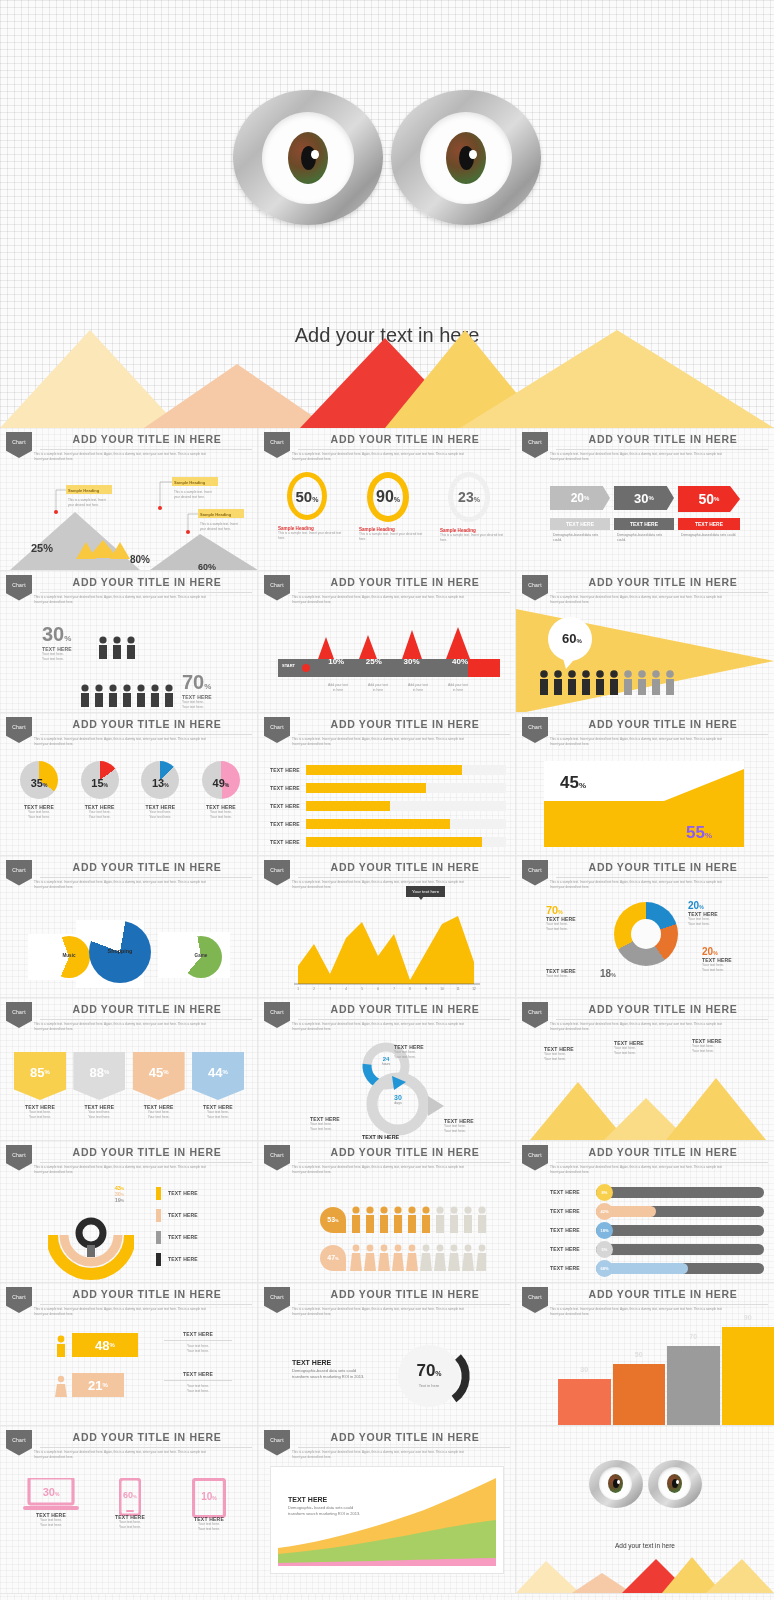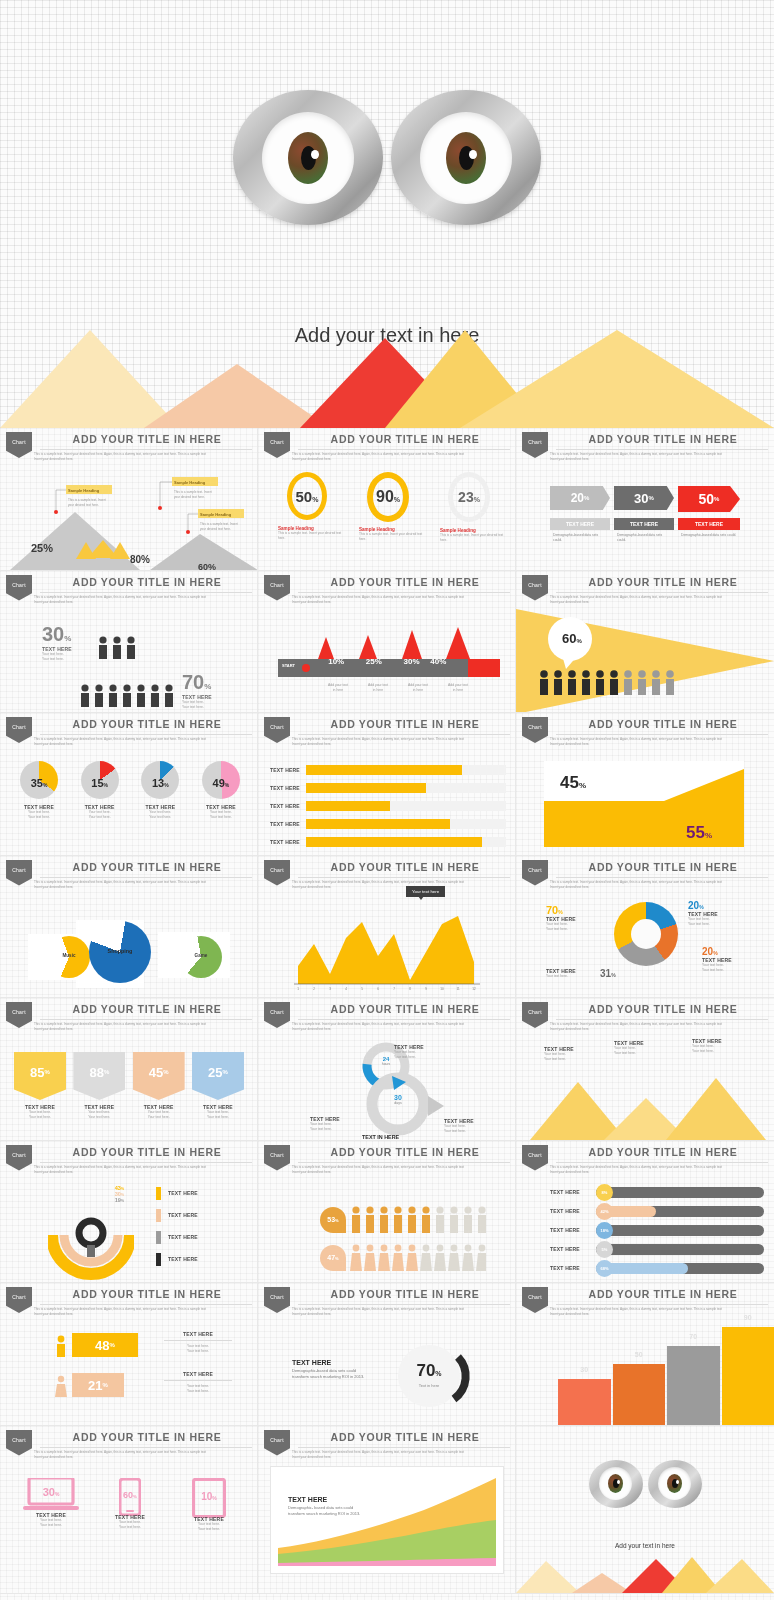--- a/index.html
+++ b/index.html
@@ -290,21 +290,21 @@
       <polygon points="190,32 206,41 190,50" fill="#4A4A4A"></polygon>
       <rect x="190" y="32" width="32" height="18" fill="#EE2D24"></rect>
       <circle cx="28" cy="41" r="4" fill="#EE2D24"></circle>
     </svg>
     <div style="position:absolute;left:24px;top:92px;font-size:4px;font-weight:bold;color:#fff">START</div>
     <div style="position:absolute;left:20px;top:86px;width:190px;display:flex">
       <div style="width:46px"></div>
       <div style="width:44px;text-align:center;color:#fff;font-size:8px;font-weight:bold">10%</div>
       <div style="width:44px;text-align:center;color:#fff;font-size:8px;font-weight:bold">25%</div>
       <div style="width:44px;text-align:center;color:#fff;font-size:8px;font-weight:bold">30%</div>
-      <div style="width:44px;text-align:left;color:#fff;font-size:8px;font-weight:bold">40%</div>
+      <div style="width:44px;text-align:right;color:#fff;font-size:8px;font-weight:bold">40%</div>
     </div>
     <div style="position:absolute;left:20px;top:112px;width:200px;display:flex">
       <div style="width:44px"></div>
       <div style="width:44px;text-align:center">
             <div class="tt">Add your text</div>
             <div class="tt">in here</div>
           </div>
       <div style="width:44px;text-align:center">
             <div class="tt">Add your text</div>
             <div class="tt">in here</div>
@@ -461,21 +461,21 @@
     <div class="s-rule"></div>
     <div class="s-body">
       <div>This is a sample text.  Insert your desired text here. Again, this is a dummy text, enter your own text here. This is a sample text</div>
           <div>Insert your desired text here.</div>
     </div>
     <svg style="position:absolute;left:28px;top:48px" width="200" height="86">
       <rect x="0" y="0" width="200" height="86" fill="#ffffff"></rect>
       <path d="M0,40 L0,86 L200,86 L200,8 L120,40 Z" fill="#FBBC04"></path>
     </svg>
     <div style="position:absolute;left:44px;top:60px;font-size:17px;font-weight:bold;color:#2a2a2a"><span>45</span><small style="font-size:8px">%</small></div>
-    <div style="position:absolute;left:170px;top:110px;font-size:17px;font-weight:bold;color:#701a75"><span>55</span><small style="font-size:8px">%</small></div>
+    <div style="position:absolute;left:170px;top:110px;font-size:17px;font-weight:bold;color:#8b5cf6"><span>55</span><small style="font-size:8px">%</small></div>
   </div>
 </div>
 
 <div class="row">
 
   <div class="slide">
     <div class="grid-bg"></div>
     <div class="badge">Chart</div>
     <div class="s-title">ADD YOUR TITLE IN HERE</div>
     <div class="s-rule"></div>
@@ -546,21 +546,21 @@
     <div style="position:absolute;left:186px;top:90px">
       <div style="font-size:10px;font-weight:bold;color:#E8732A"><span>20</span><small style="font-size:5px">%</small></div>
       <div class="th">TEXT HERE</div>
       <div class="tt">Your text here.</div>
           <div class="tt">Your text here.</div>
     </div>
     <div style="position:absolute;left:30px;top:112px">
       <div class="th">TEXT HERE</div>
       <div class="tt">Your text here.</div>
     </div>
-    <div style="position:absolute;left:84px;top:112px;font-size:10px;font-weight:bold;color:#6a6a6a"><span>31</span><small style="font-size:5px">%</small></div>
+    <div style="position:absolute;left:84px;top:112px;font-size:10px;font-weight:bold;color:#6a6a6a"><span>18</span><small style="font-size:5px">%</small></div>
     <div style="position:absolute;left:30px;top:48px">
       <div style="font-size:11px;font-weight:bold;color:#FBBC04"><span>70</span><small style="font-size:5px">%</small></div>
       <div class="th">TEXT HERE</div>
       <div class="tt">Your text here.</div>
           <div class="tt">Your text here.</div>
     </div>
   </div>
 </div>
 
 <div class="row">
@@ -597,21 +597,21 @@
         <div style="height:48px;background:#F4C6A0;clip-path:polygon(0 0,100% 0,100% 78%,50% 100%,0 78%);display:flex;align-items:center;justify-content:center;color:#fff;font-size:13px;font-weight:bold;padding-bottom:8px">
               <span>45</span>
               <small style="font-size:6px">%</small>
             </div>
         <div class="th" style="text-align:center;margin-top:4px">TEXT HERE</div>
         <div class="tt" style="text-align:center">Your text here.</div>
         <div class="tt" style="text-align:center">Your text here.</div>
       </div>
       <div style="width:52px">
         <div style="height:48px;background:#A8CBE8;clip-path:polygon(0 0,100% 0,100% 78%,50% 100%,0 78%);display:flex;align-items:center;justify-content:center;color:#fff;font-size:13px;font-weight:bold;padding-bottom:8px">
-              <span>25</span>
+              <span>44</span>
               <small style="font-size:6px">%</small>
             </div>
         <div class="th" style="text-align:center;margin-top:4px">TEXT HERE</div>
         <div class="tt" style="text-align:center">Your text here.</div>
         <div class="tt" style="text-align:center">Your text here.</div>
       </div>
     </div>
   </div>
 
   <div class="slide">

